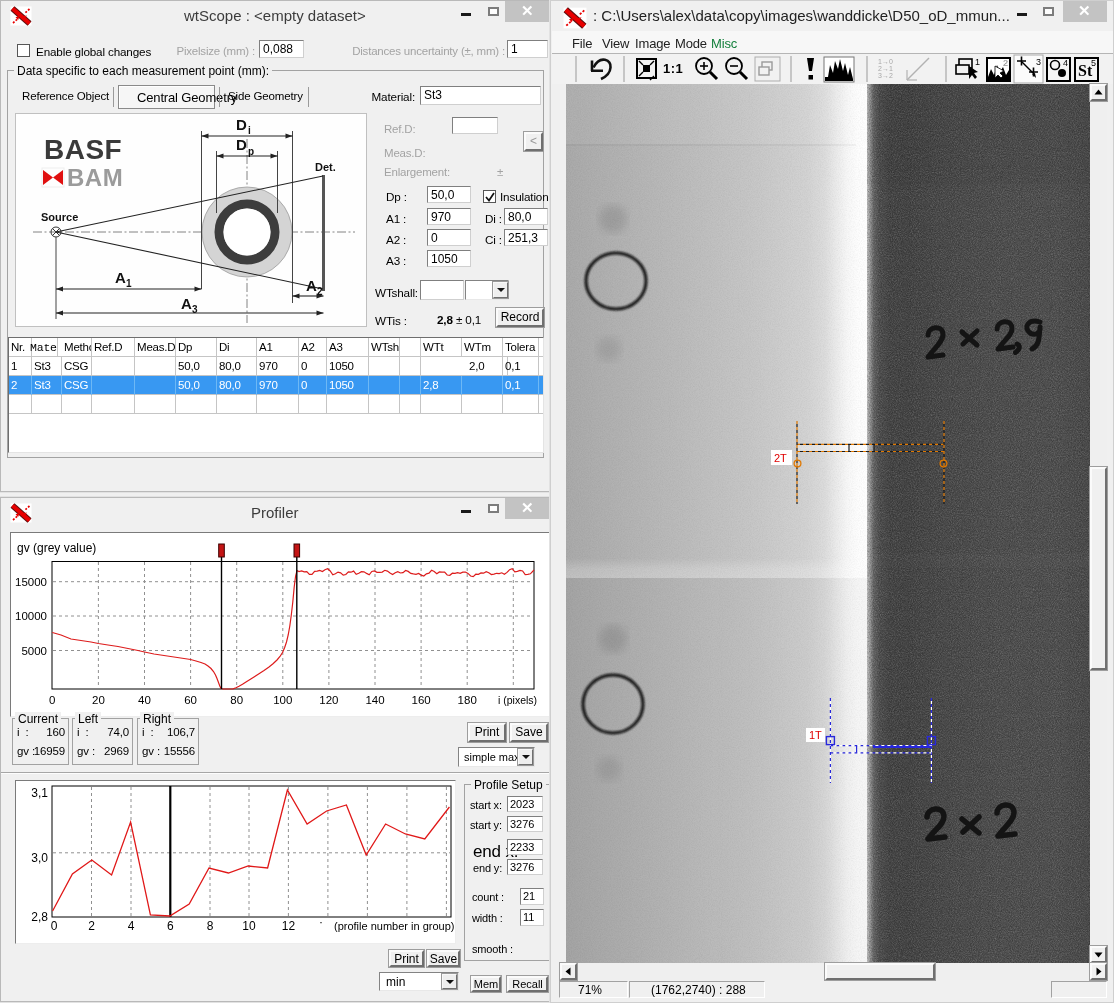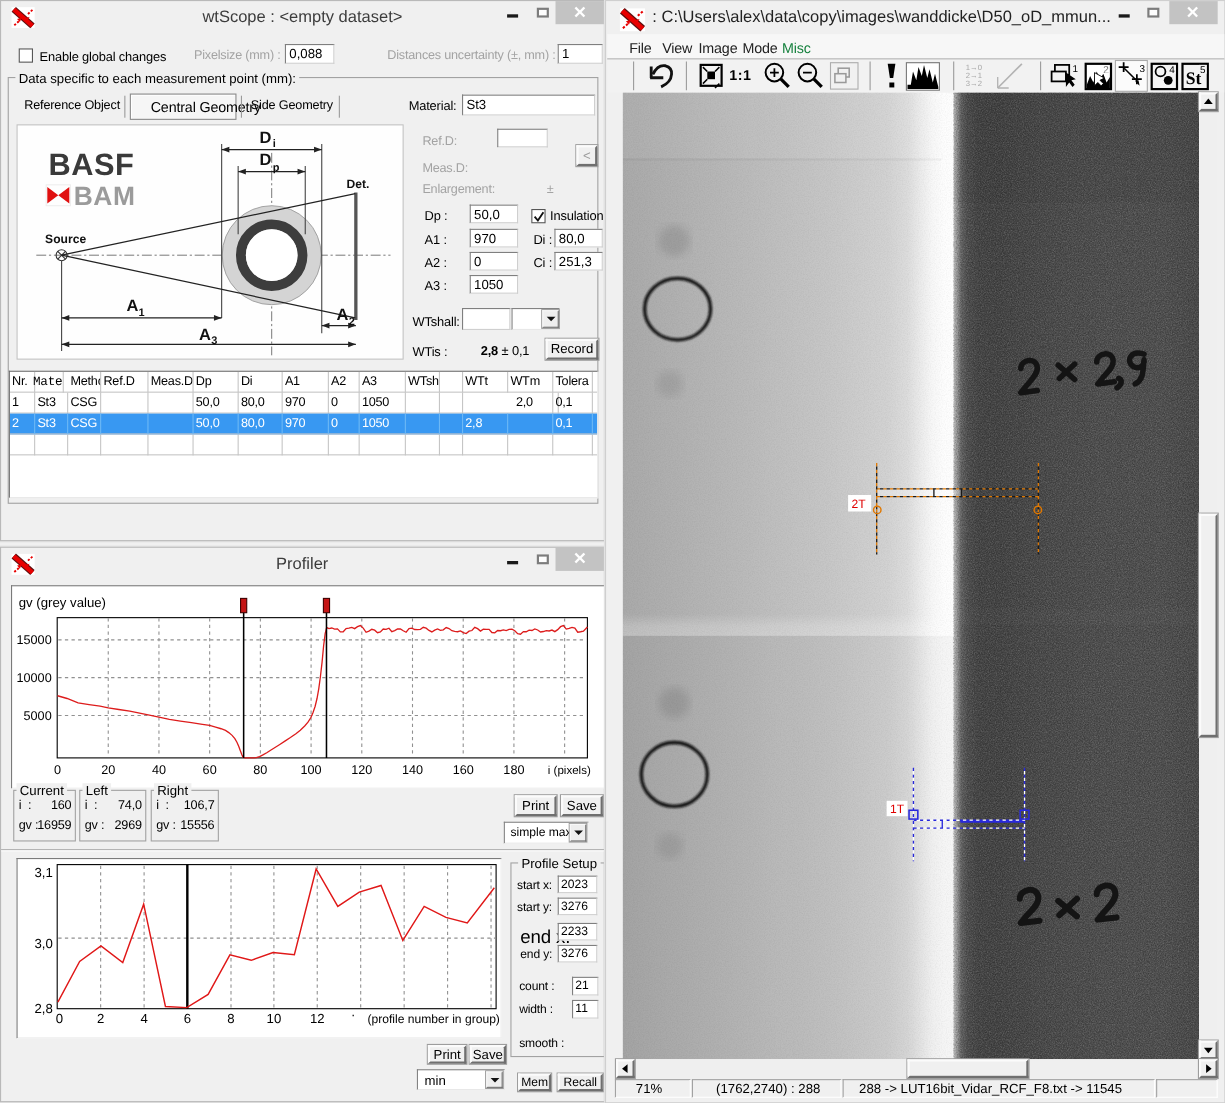--- a/index.html
+++ b/index.html
@@ -625,15 +625,14 @@
       <path d="M10.5,4.5 L5.5,8.5 L10.5,12.5 Z" fill="#000"></path>
     </svg>
   <div class="btn" style="left:539px;top:962px;width:17px;height:17px;"></div>
   <svg class="abs" style="left:539px;top:962px;" width="17" height="17">
       <path d="M6.5,4.5 L11.5,8.5 L6.5,12.5 Z" fill="#000"></path>
     </svg>
   <div class="btn" style="left:274px;top:962px;width:110px;height:17px;"></div>
 
   <div class="abs" style="left:8px;top:980px;width:69px;height:17px;border:1px solid;border-color:#a2a2a2 #fff #fff #a2a2a2;padding:1px 0 0 18px;">71%</div>
   <div class="abs" style="left:78px;top:980px;width:136px;height:17px;border:1px solid;border-color:#a2a2a2 #fff #fff #a2a2a2;padding:1px 0 0 21px;">(1762,2740) : 288</div>
-  <div class="abs" style="left:215px;top:980px;width:284px;height:17px;border:1px solid;border-color:#a2a2a2 #fff #fff #a2a2a2;padding:1px 0 0 14px;">288 -&gt; LUT16bit_Vidar_RCF_F8.txt -&gt; 11545</div>
   <div class="abs" style="left:500px;top:980px;width:56px;height:17px;border:1px solid;border-color:#a2a2a2 #fff #fff #a2a2a2;"></div>
 </div>
 
 </body></html>

